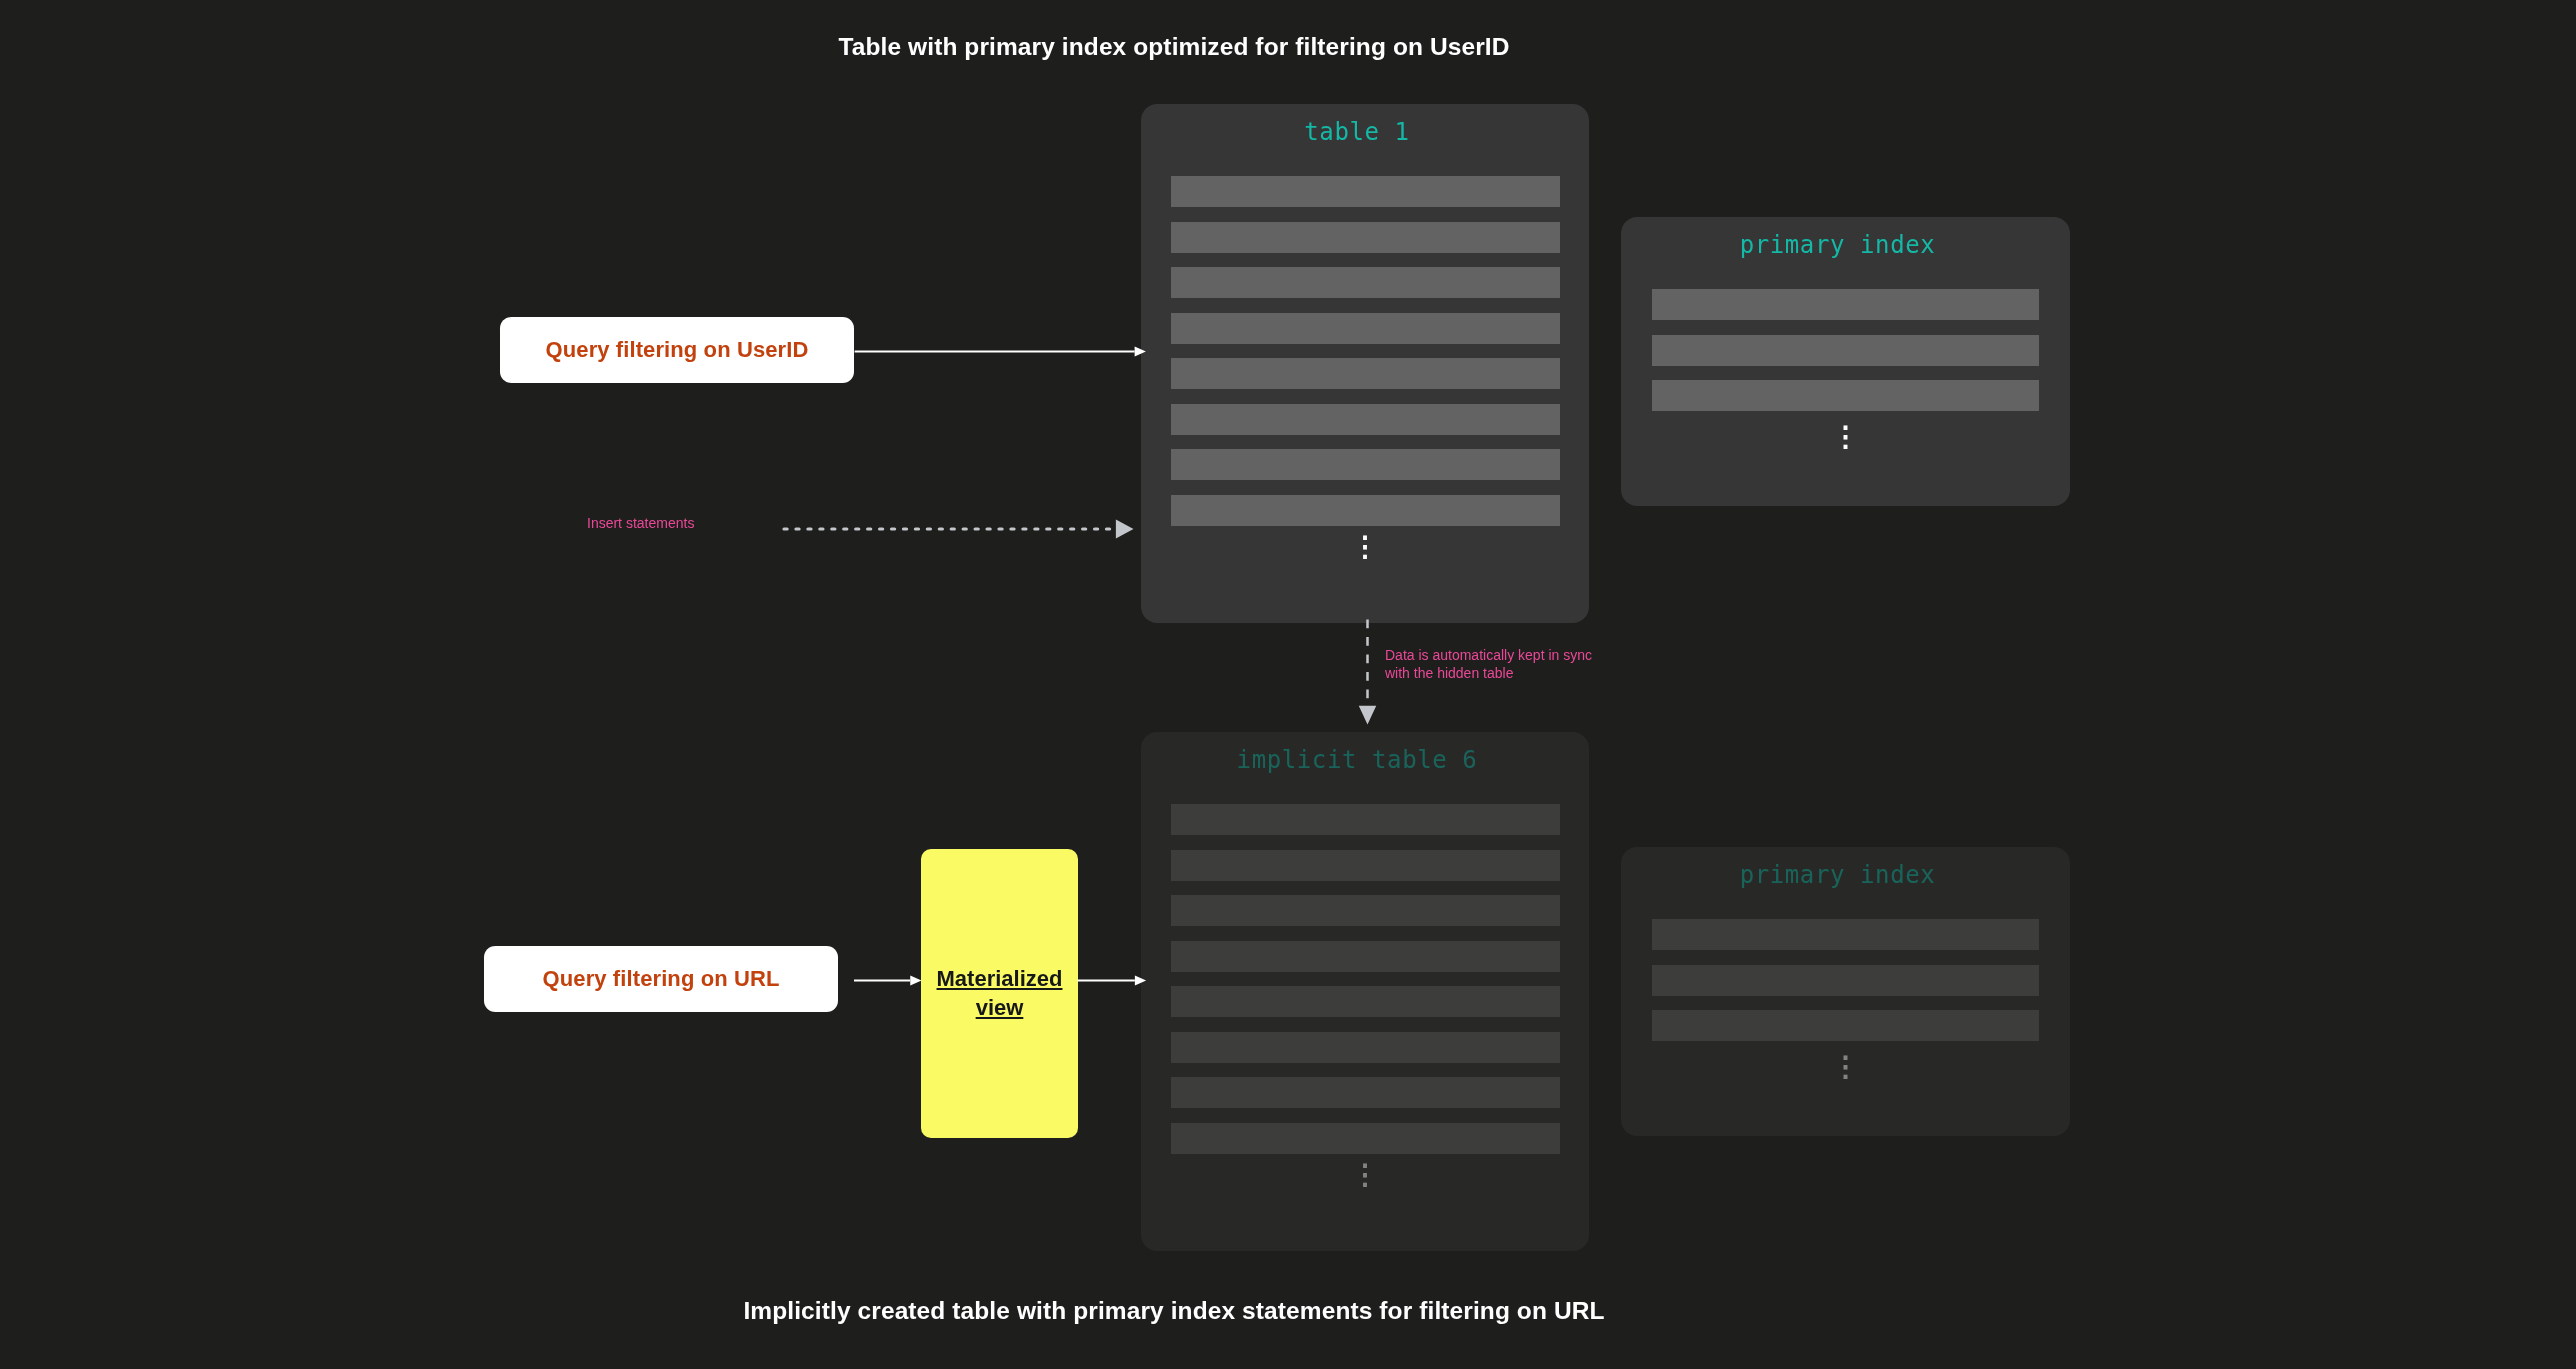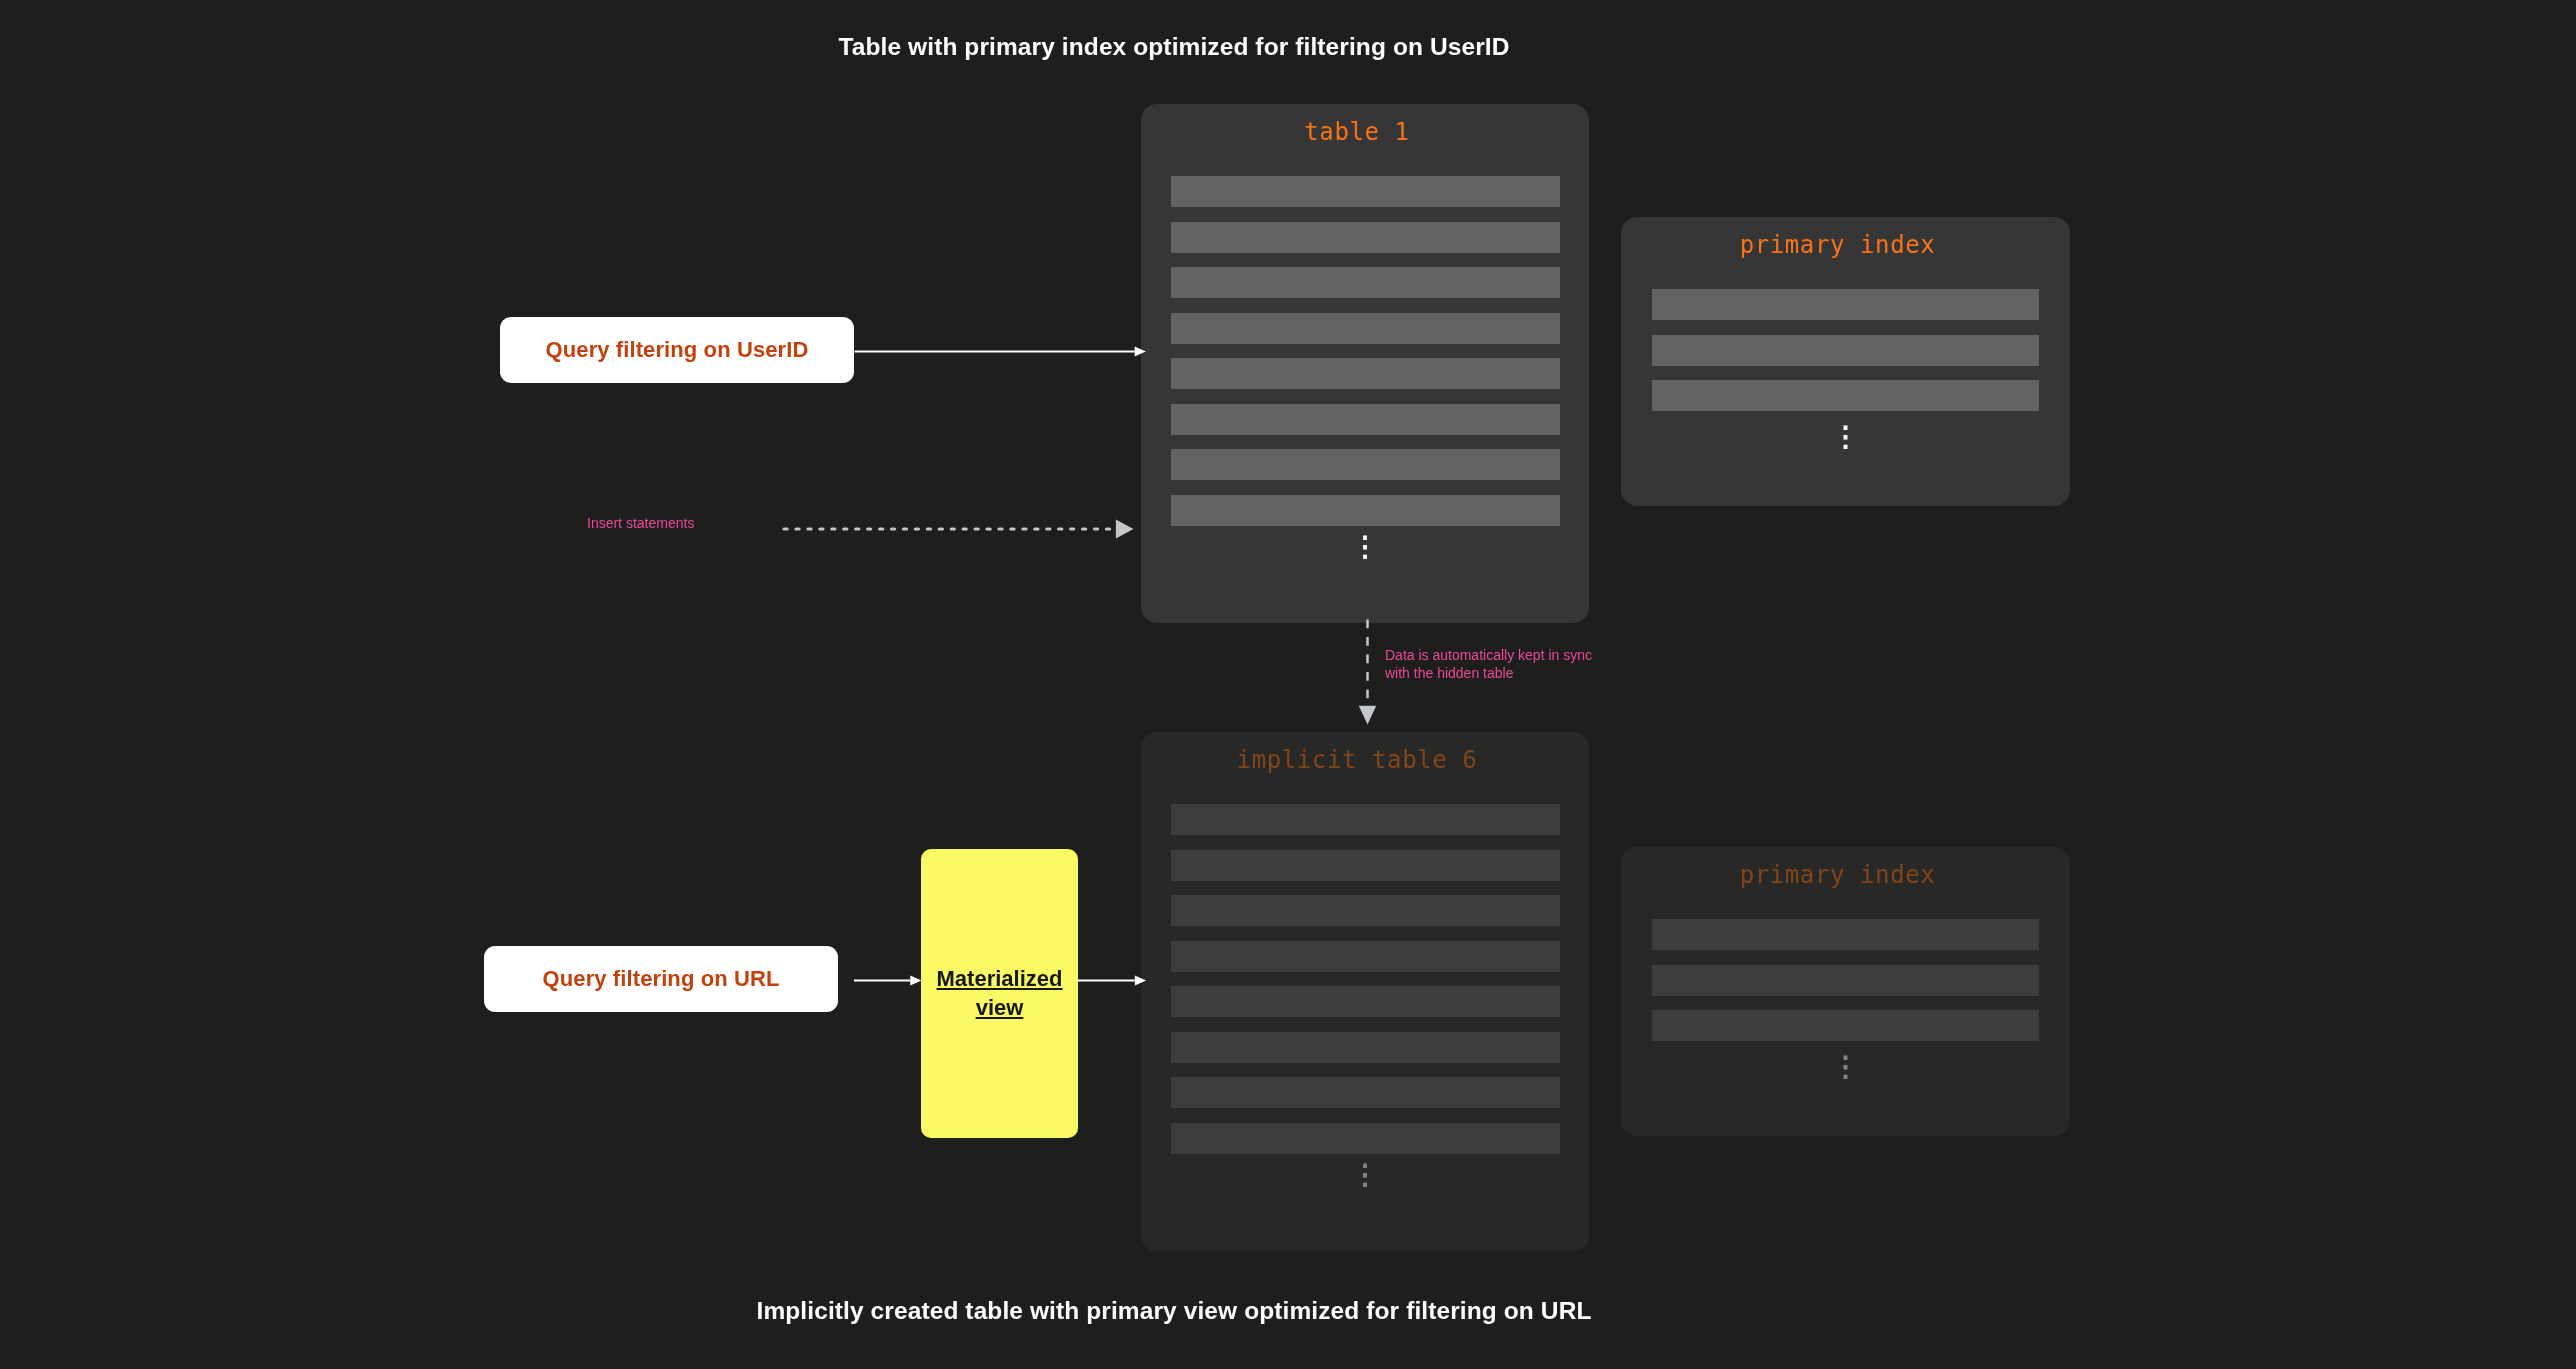--- a/index.html
+++ b/index.html
@@ -33,21 +33,21 @@
     border-radius:16.3px;
     box-sizing:border-box;
   }
   .card-title{
     position:absolute;
     left:0;right:16px;
     text-align:center;
     font-family:"DejaVu Sans Mono","Liberation Mono",monospace;
     font-size:24px;
     font-weight:400;
-    color:#f97316;
+    color:#14b8a6;
     letter-spacing:0.6px;
     white-space:nowrap;
   }
   .rows{position:absolute;left:0;right:0;}
   .row{
     height:31px;
     background:#636363;
     margin-bottom:14.5px;
   }
   .ellipsis{
@@ -234,16 +234,16 @@
     </svg>
   </div>
 
   <div class="connector" style="left:1077px;top:968px;width:72px;height:25px;">
     <svg width="72" height="25" viewBox="0 0 114 40">
       <line x1="0" y1="20" x2="92" y2="20" stroke="#ffffff" stroke-width="3"></line>
       <path d="M92 12 L110 20 L92 28 Z" fill="#ffffff"></path>
     </svg>
   </div>
 
-  <div class="caption caption-bottom">Implicitly created table with primary view optimized for filtering on URL</div>
+  <div class="caption caption-bottom">Implicitly created table with primary index statements for filtering on URL</div>
 
 </div>
 
 
 </body></html>

